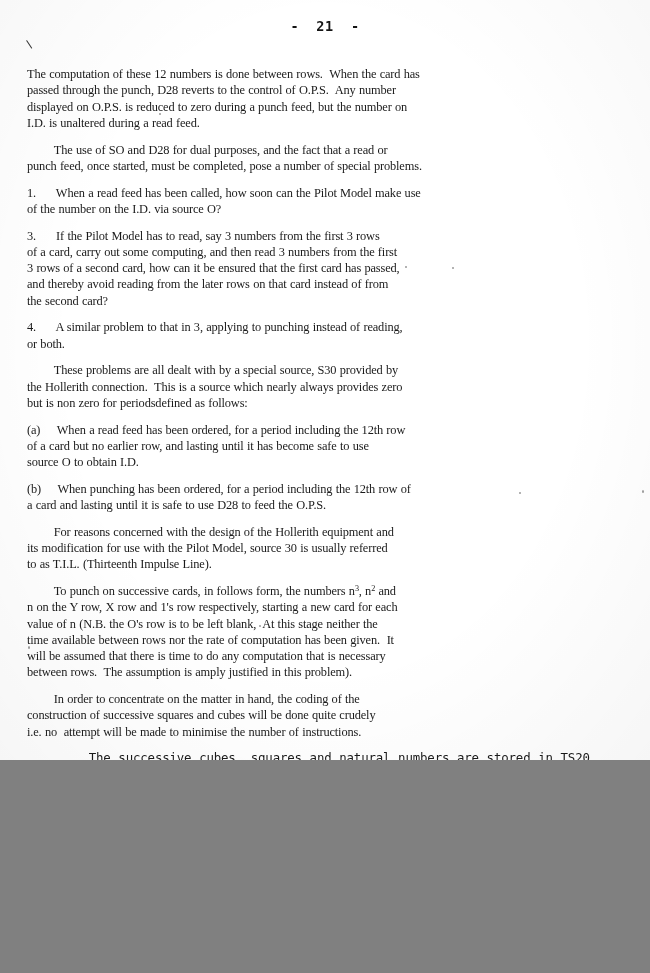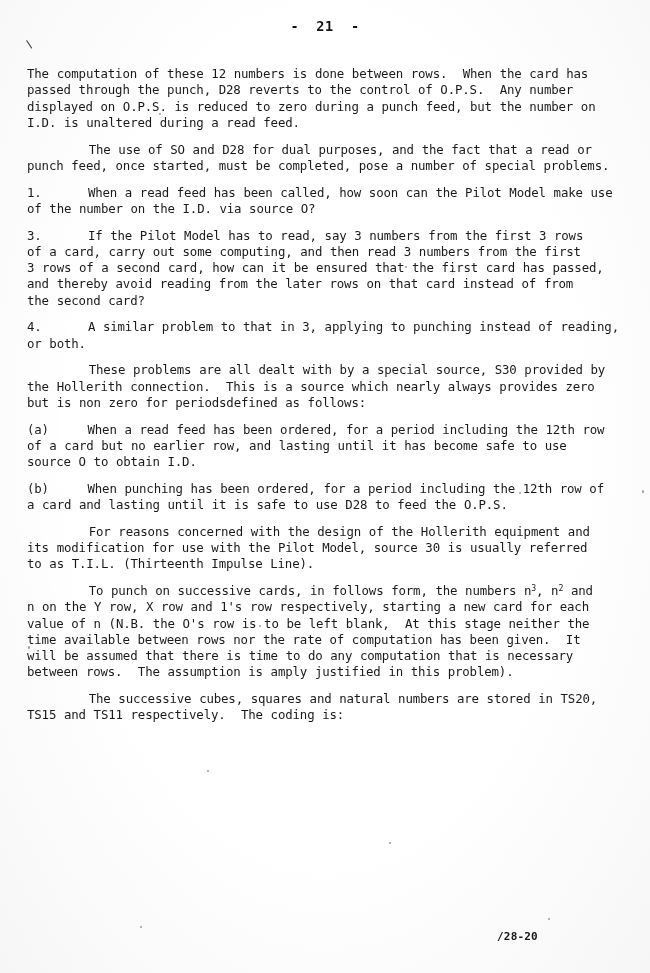--- a/index.html
+++ b/index.html
@@ -7,21 +7,21 @@
     margin: 0;
     padding: 0;
     background: #808080;
   }
   body {
     font-family: "DejaVu Sans Mono", "Liberation Mono", monospace;
   }
   #page {
     position: relative;
     width: 650px;
-    height: 973px;
+    height: 760px;
     background: #ffffff;
     overflow: hidden;
     box-sizing: border-box;
     
     background-image:
       radial-gradient(ellipse at 50% 45%, rgba(255,255,255,0) 55%, rgba(0,0,0,0.035) 100%);
   }
   
   #page-number {
     position: absolute;
@@ -55,20 +55,21 @@
     color: #1a1a1a;
     letter-spacing: -0.15px;
   }
   .para {
     margin: 0 0 5.5px 0;
     white-space: pre-wrap;
     word-spacing: 0.4px;
   }
   .para.gap {
     margin-bottom: 10.5px;
+    font-family: Liberation Serif, serif;
   }
   .para.tight {
     margin-bottom: 16px;
   }
   sup {
     font-size: 0.66em;
     line-height: 0;
     vertical-align: 0.55em;
   }
   
@@ -155,20 +156,23 @@
 to as T.I.L. (Thirteenth Impulse Line).</p>
 
 
     <p class="para gap"><span>        To punch on successive cards, in follows form, the numbers n</span><sup>3</sup><span>, n</span><sup>2</sup><span> and
 n on the Y row, X row and 1's row respectively, starting a new card for each
 value of n (N.B. the O's row is to be left blank,  At this stage neither the
 time available between rows nor the rate of computation has been given.  It
 will be assumed that there is time to do any computation that is necessary
 between rows.  The assumption is amply justified in this problem).</span></p>
 
+    <p class="para gap">        In order to concentrate on the matter in hand, the coding of the
+construction of successive squares and cubes will be done quite crudely
+i.e. no  attempt will be made to minimise the number of instructions.</p>
 
     <p class="para tight">        The successive cubes, squares and natural numbers are stored in TS20,
 TS15 and TS11 respectively.  The coding is:</p>
 
   </div>
 
   <div id="footer-ref">/28-20</div>
 
   <span class="speck" style="left:159px;top:113px;width:2px;height:2px;"></span>
   <span class="speck" style="left:405px;top:266px;width:2px;height:2px;"></span>

